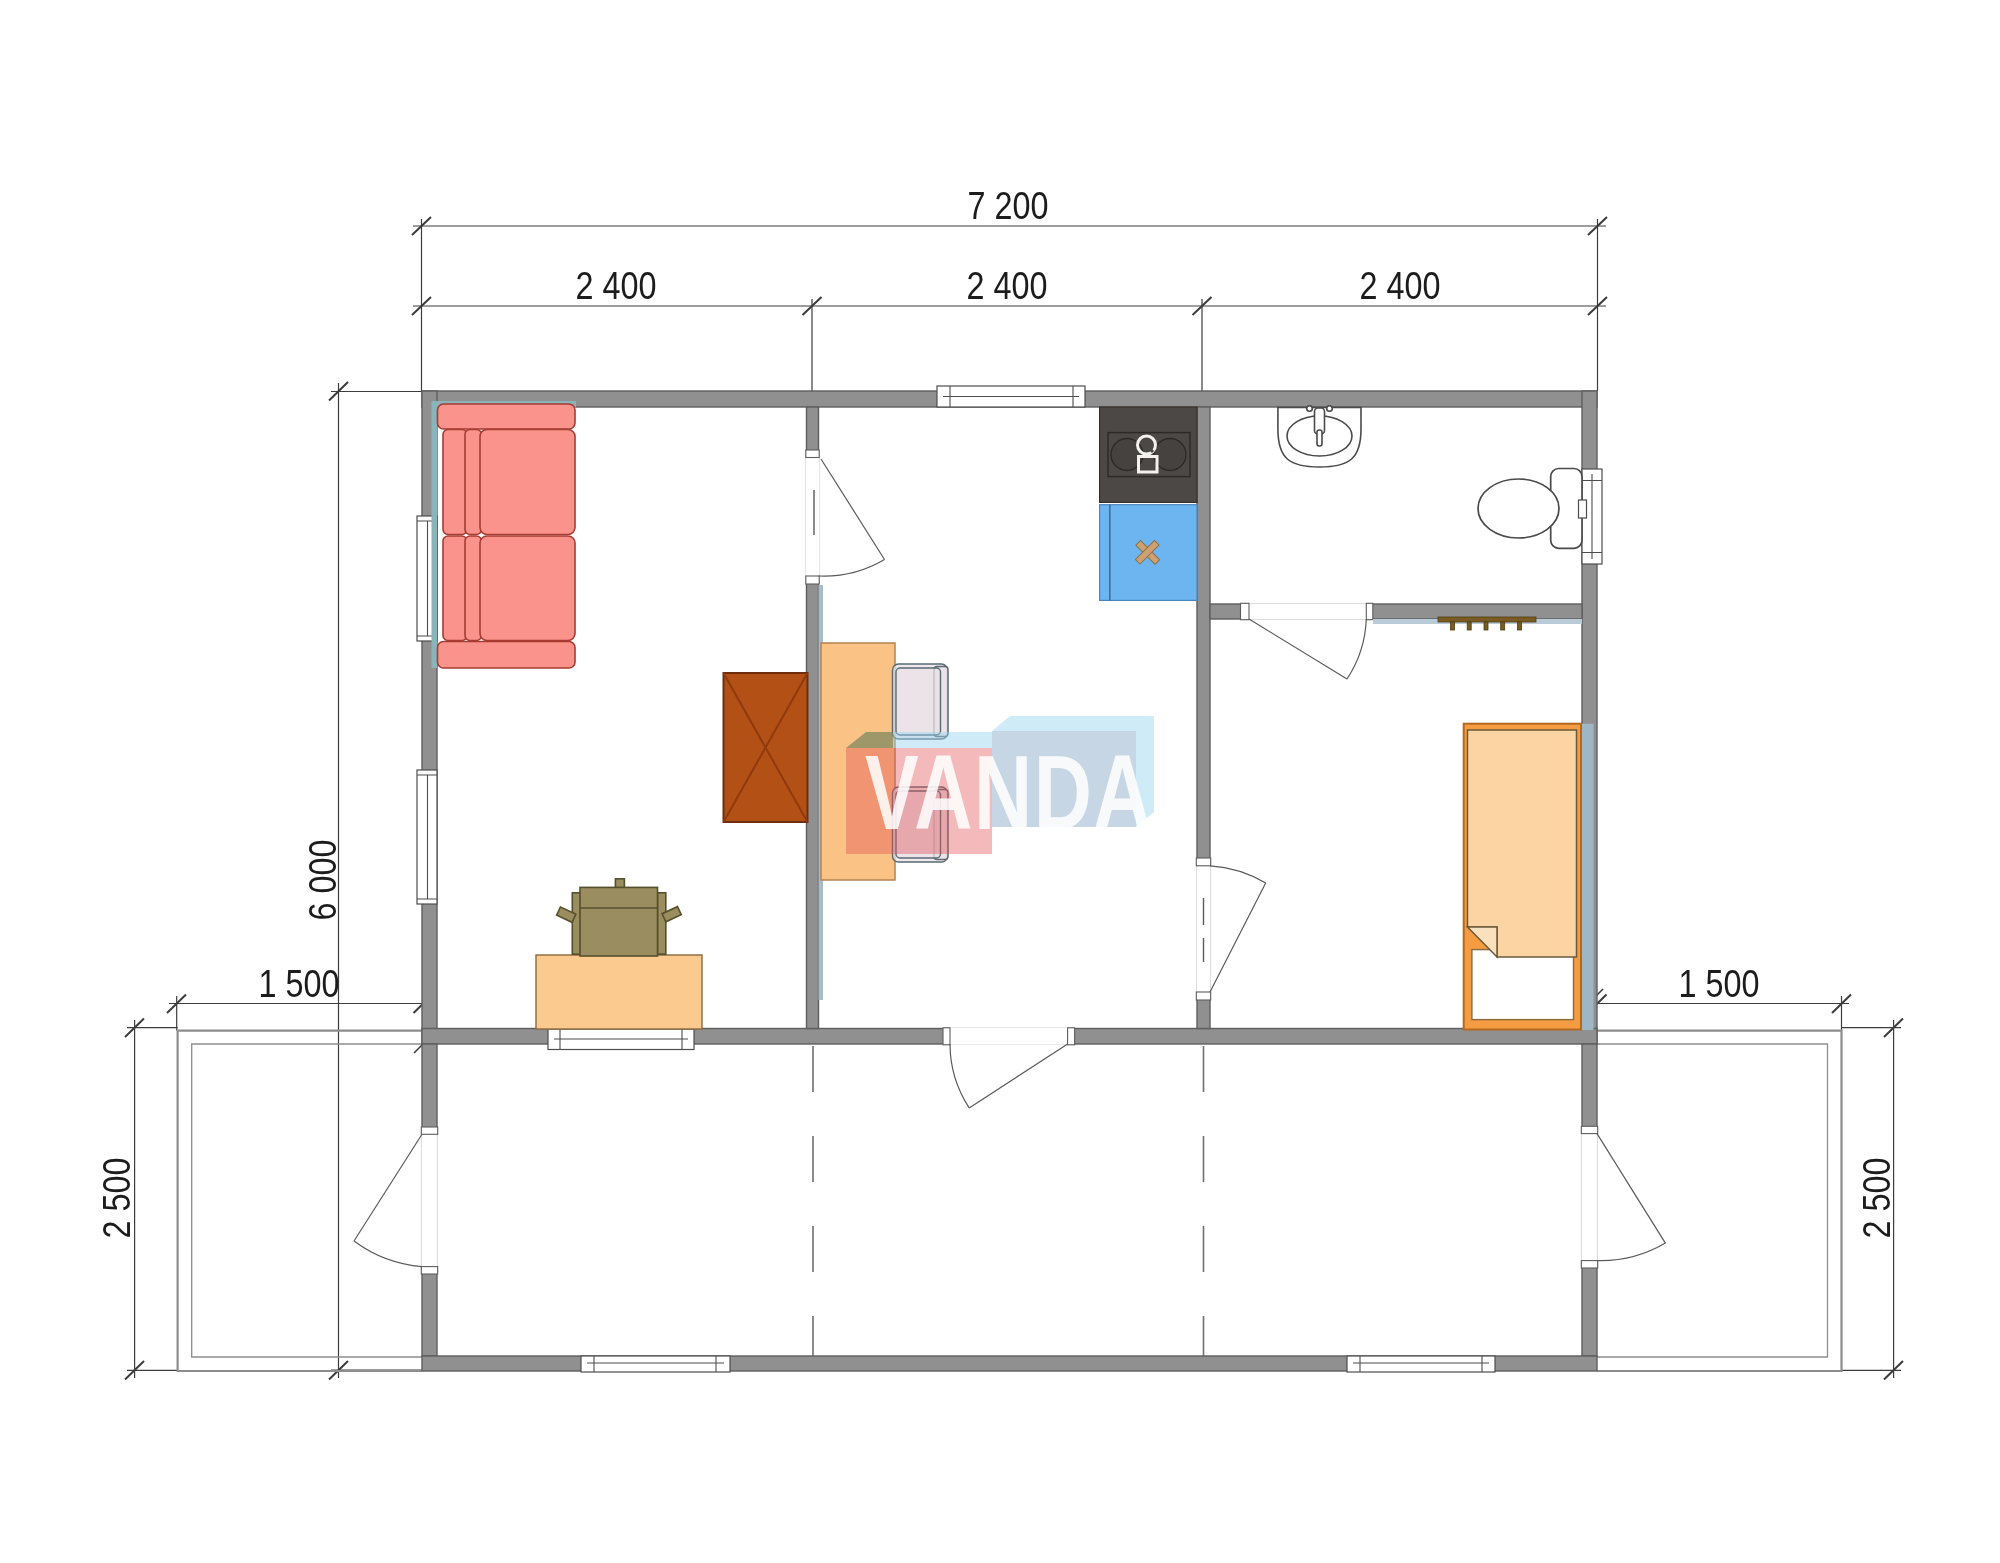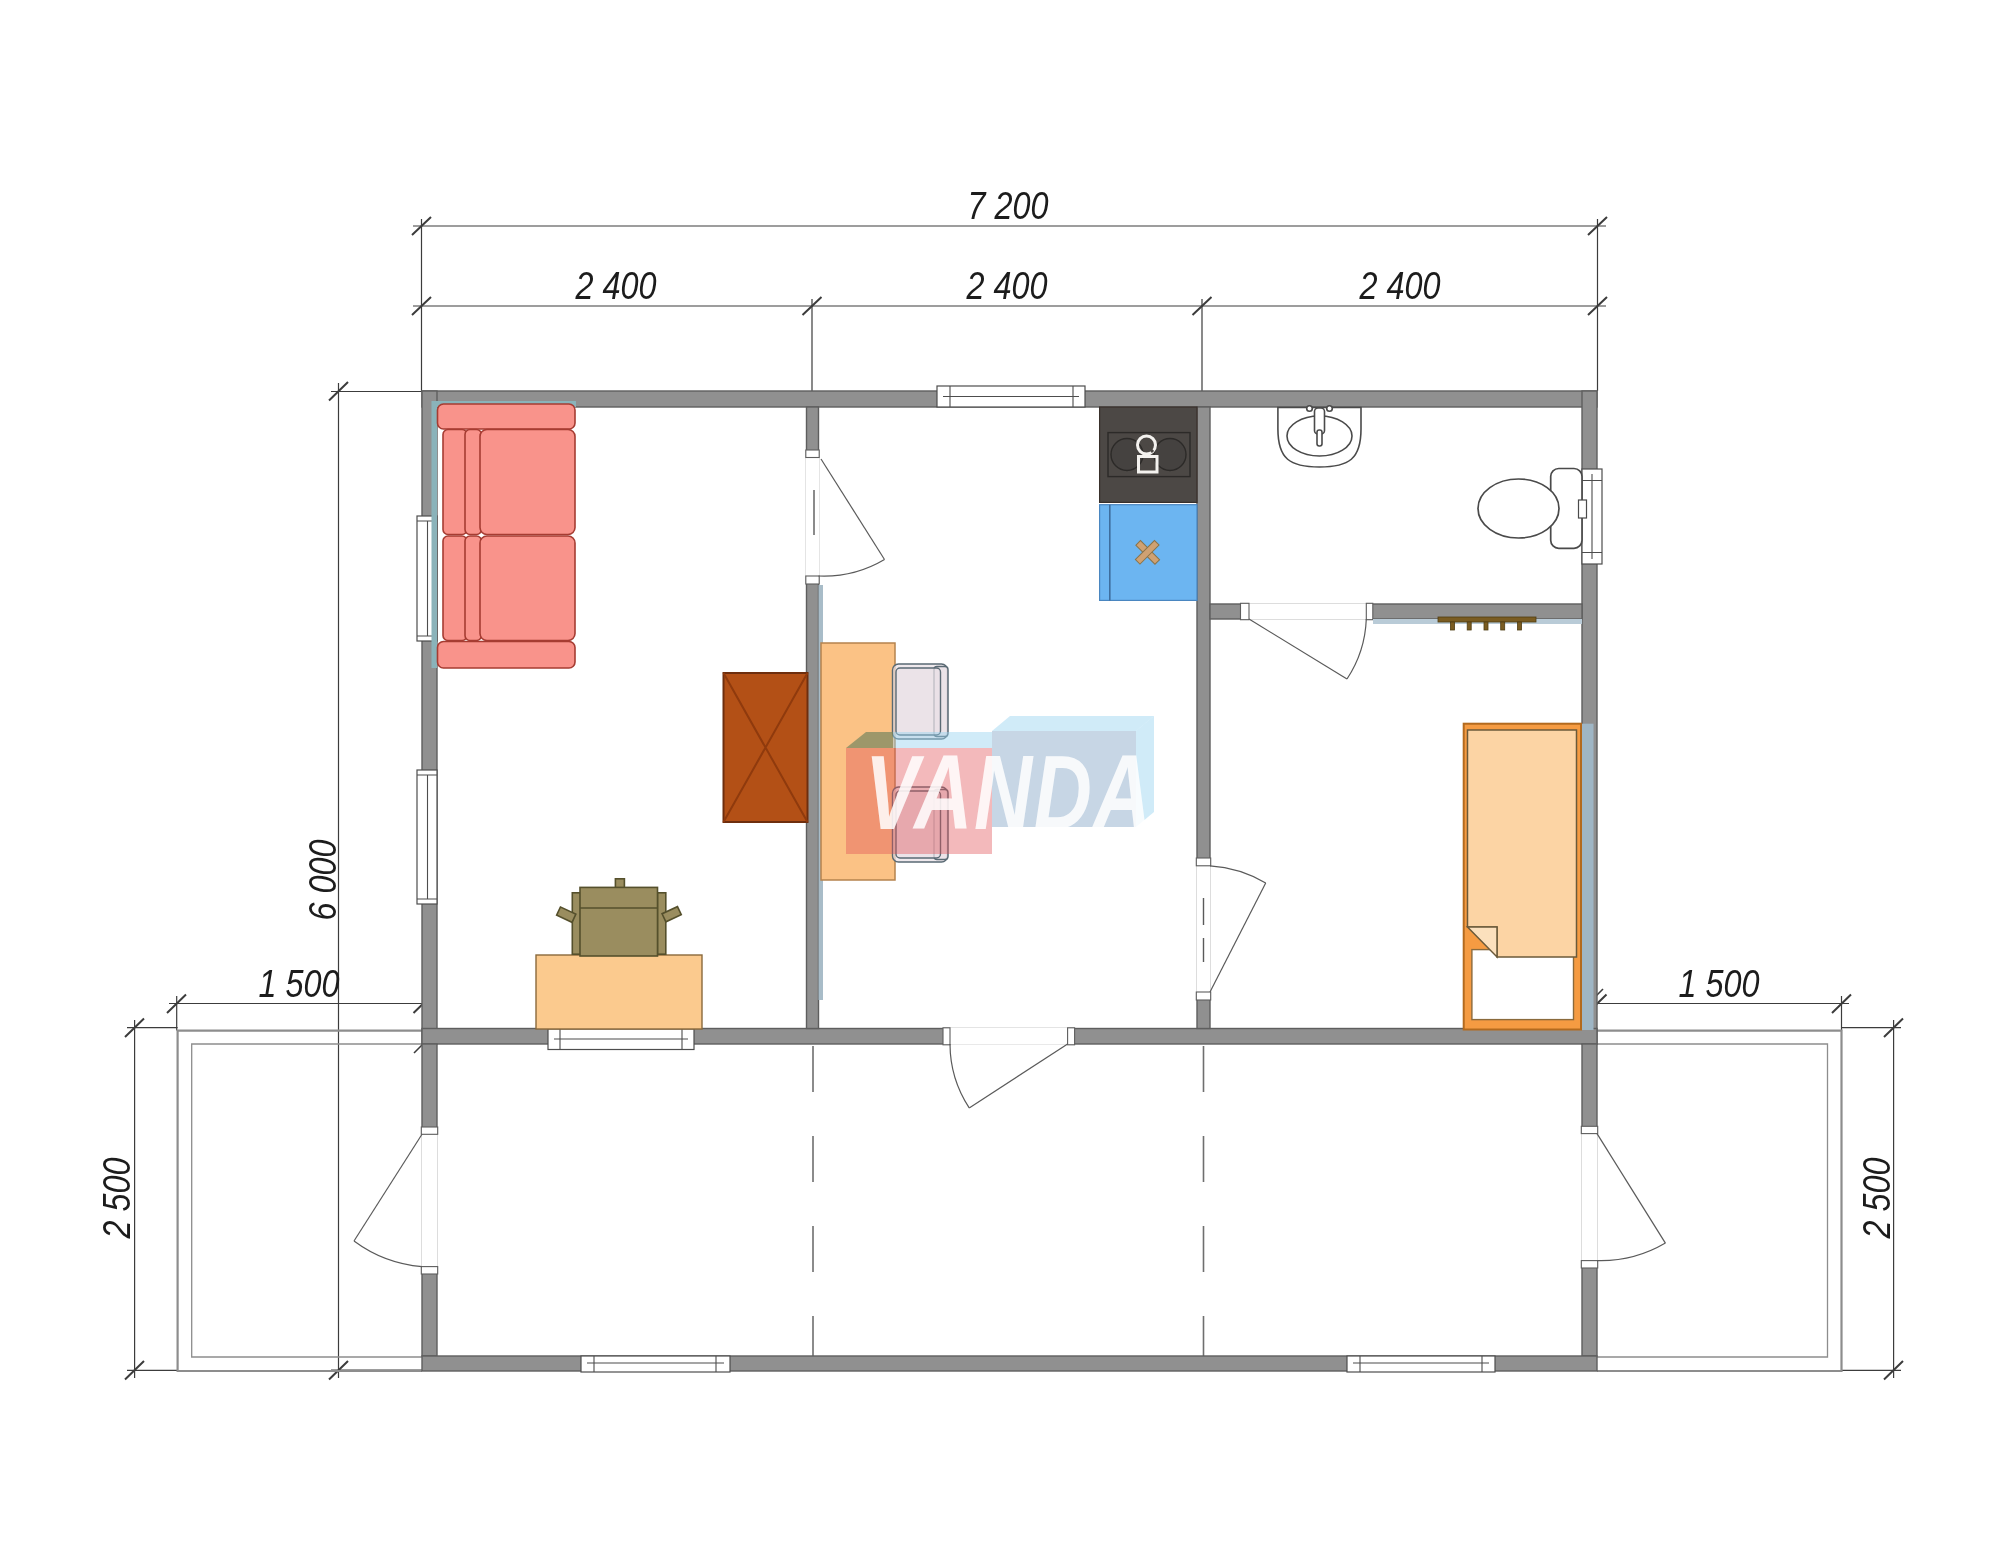--- a/index.html
+++ b/index.html
@@ -1,17 +1,17 @@
 <!DOCTYPE html>
 <html><head>
 <meta charset="utf-8">
 <style>
   html,body{margin:0;padding:0;background:#ffffff;}
   .page{width:2000px;height:1563px;position:relative;overflow:hidden;background:#ffffff;
-        font-family:"Liberation Sans", sans-serif;font-style:italic;}
+        font-family:"Liberation Sans", sans-serif;}
   svg{position:absolute;left:0;top:0;}
   text{font-family:"Liberation Sans", sans-serif;}
 </style>
 </head>
 <body>
 <div class="page">
 <svg width="2000" height="1563" viewBox="0 0 2000 1563">
 
 <rect x="0" y="0" width="2000" height="1563" fill="#ffffff"></rect>
 

